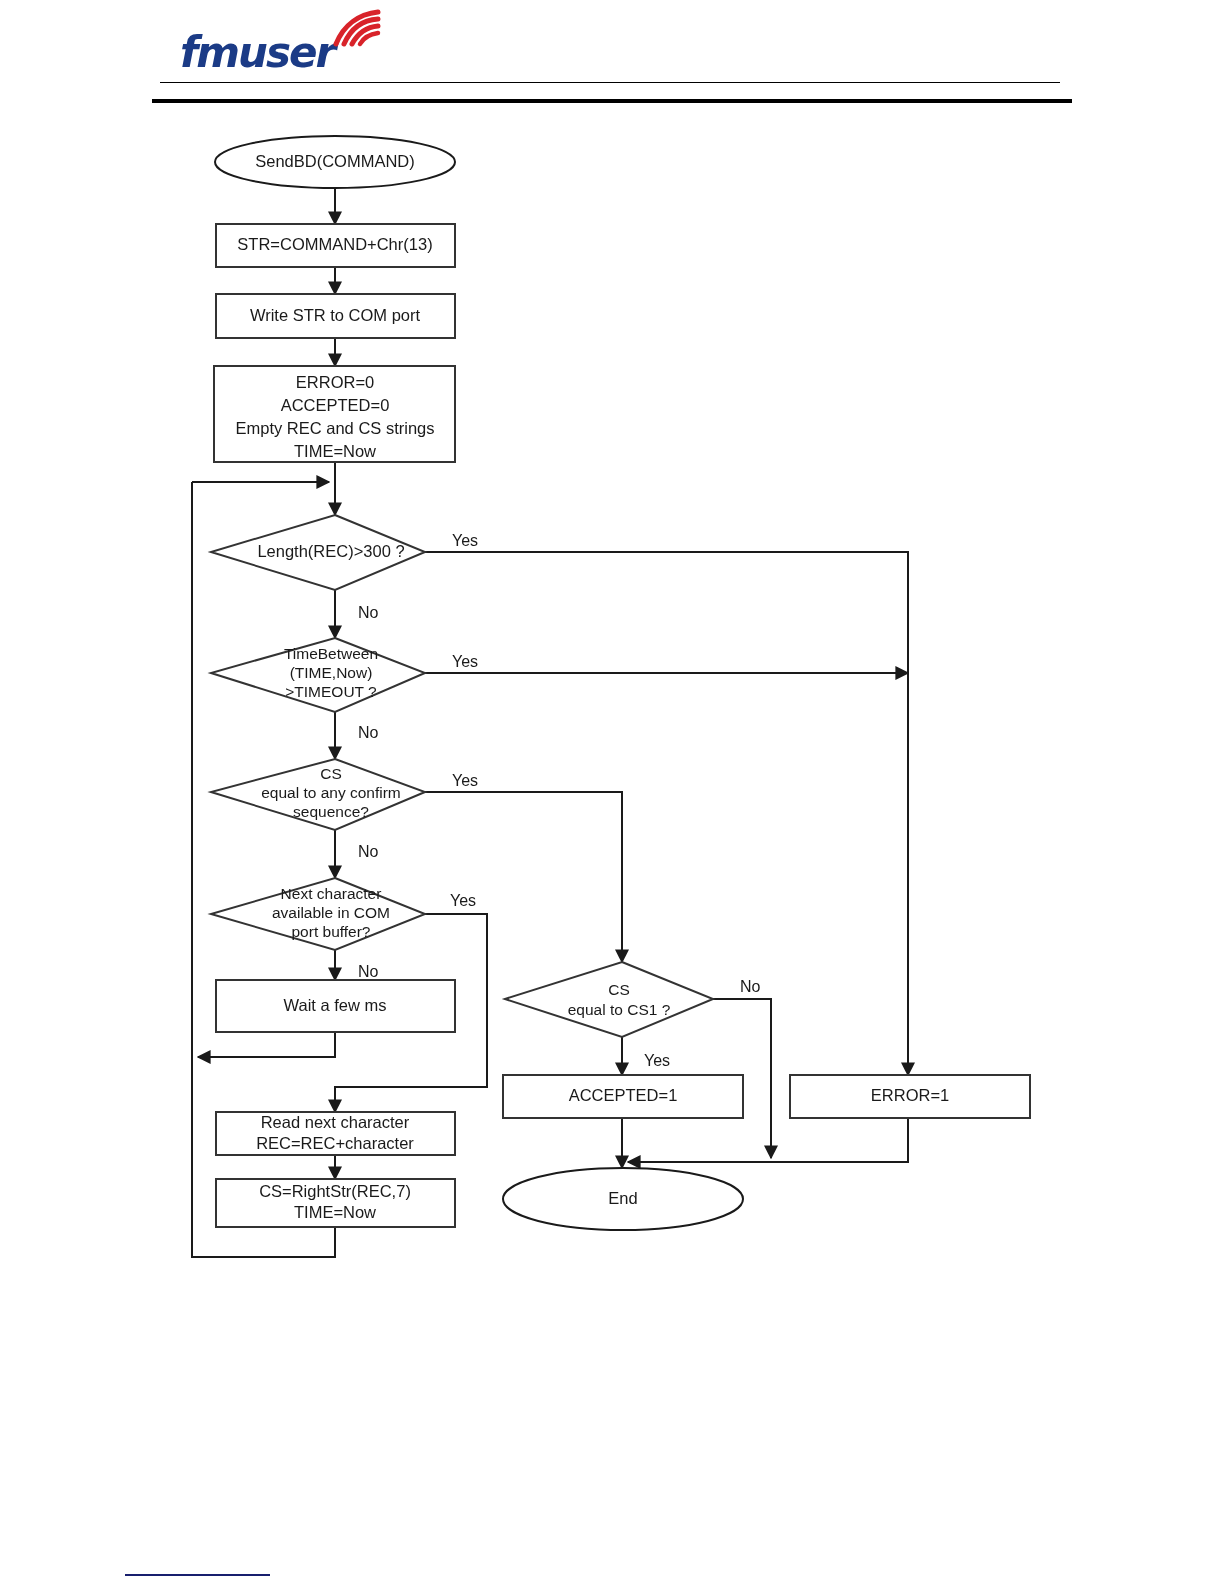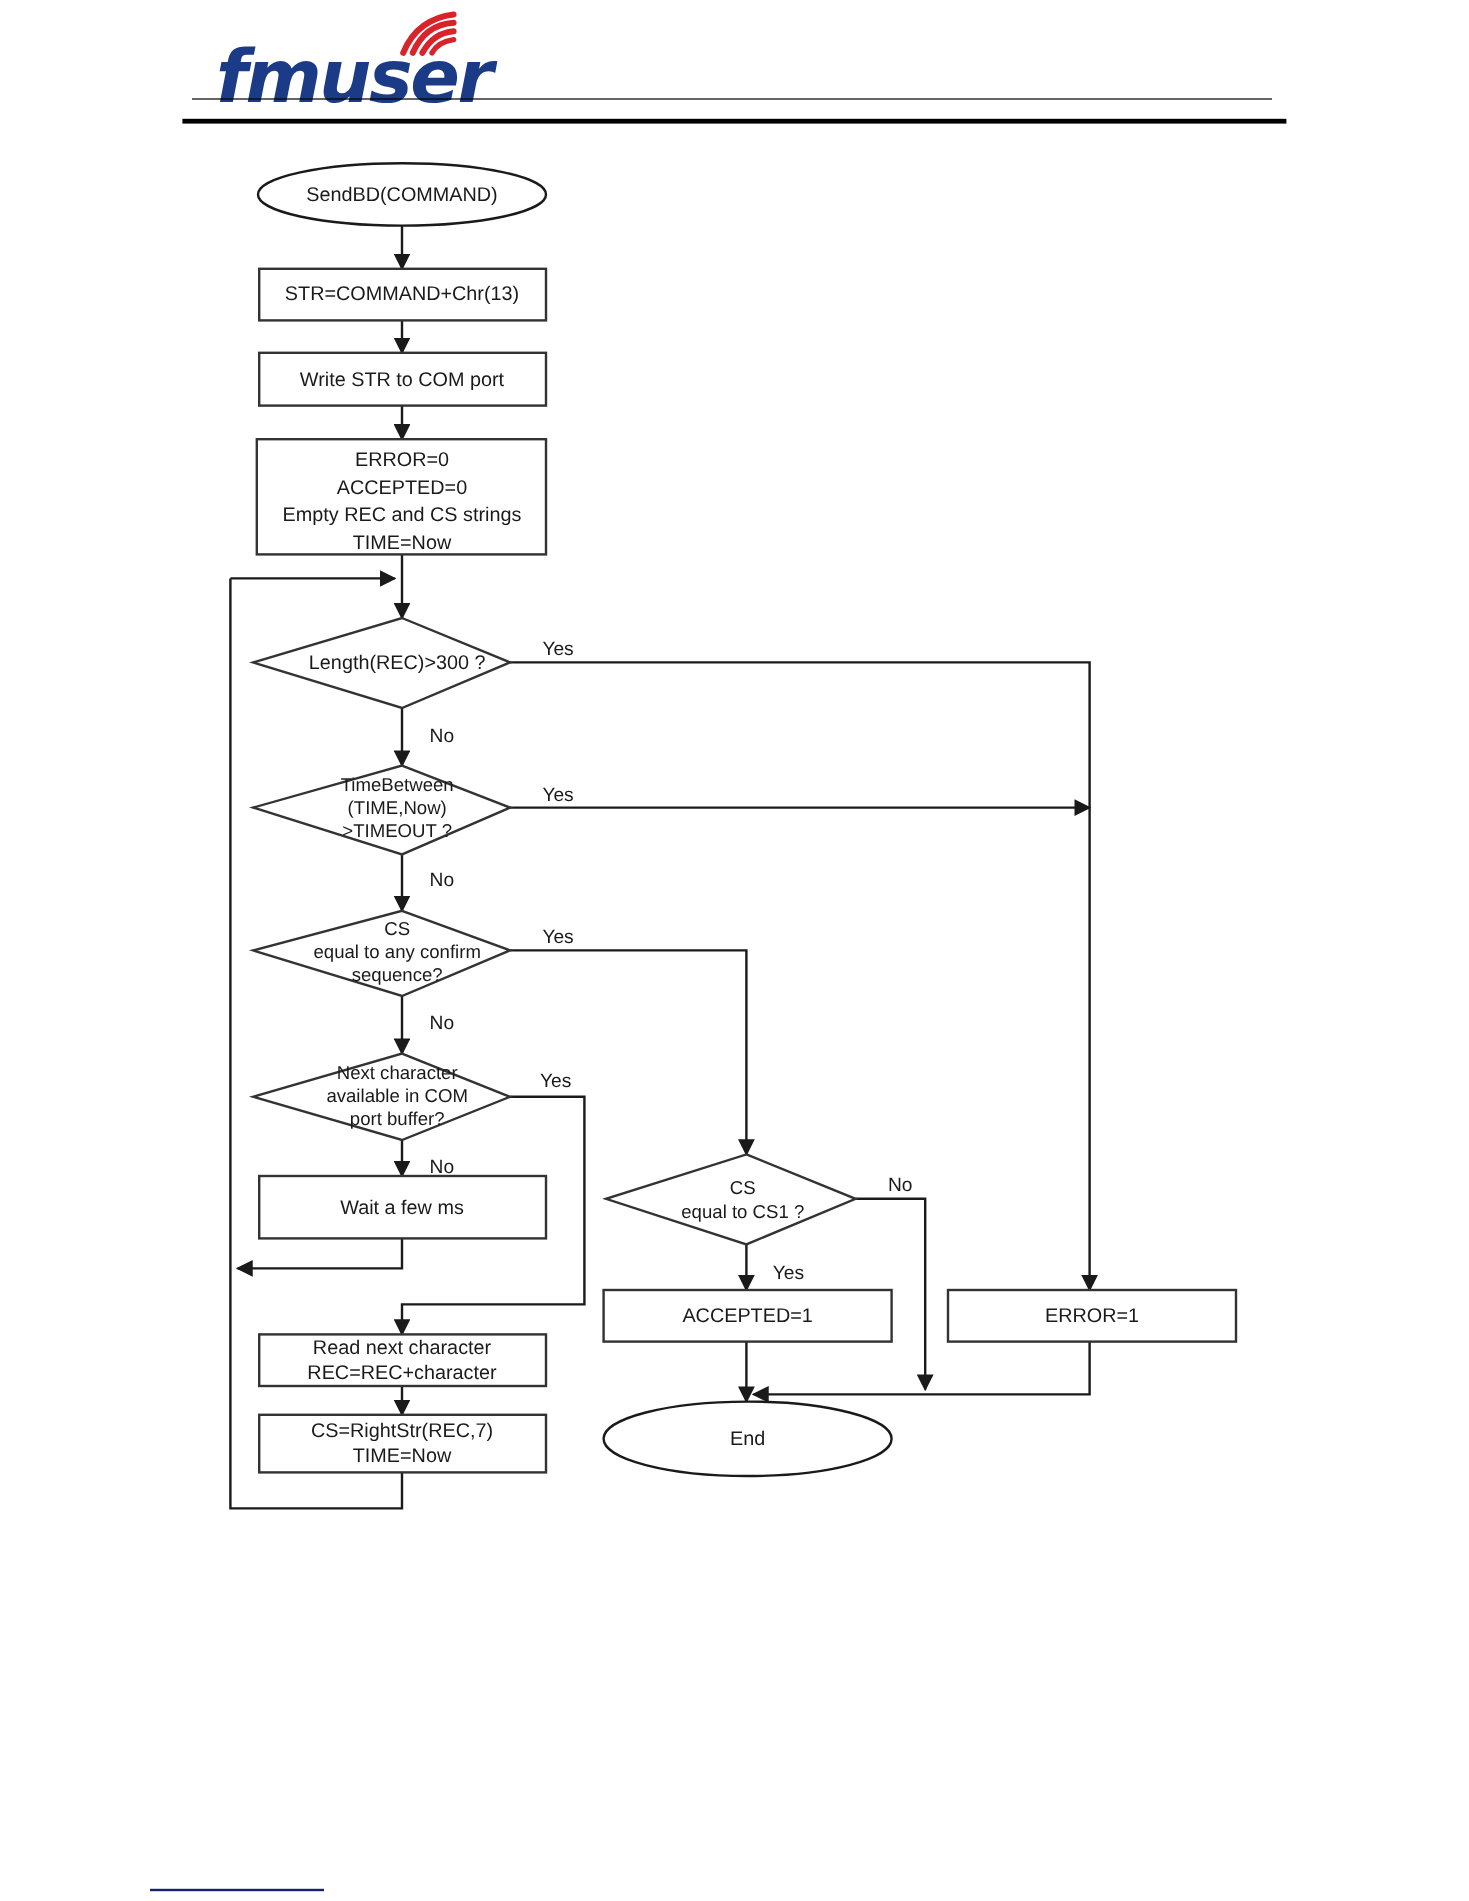--- a/index.html
+++ b/index.html
@@ -30,25 +30,25 @@
   .logo {
     position: absolute;
     left: 180px;
     top: 8px;
     width: 230px;
     height: 74px;
   }
   .logo-text {
     position: absolute;
     left: 0;
-    top: 24px;
+    top: 12px;
     font-family: "DejaVu Sans", sans-serif;
     font-style: italic;
     font-weight: bold;
-    font-size: 61px;
+    font-size: 42px;
     letter-spacing: -2px;
     color: #1b3b86;
     line-height: 66px;
     white-space: nowrap;
   }
   .logo-arcs {
     position: absolute;
     left: 150px;
     top: 0px;
     width: 70px;

